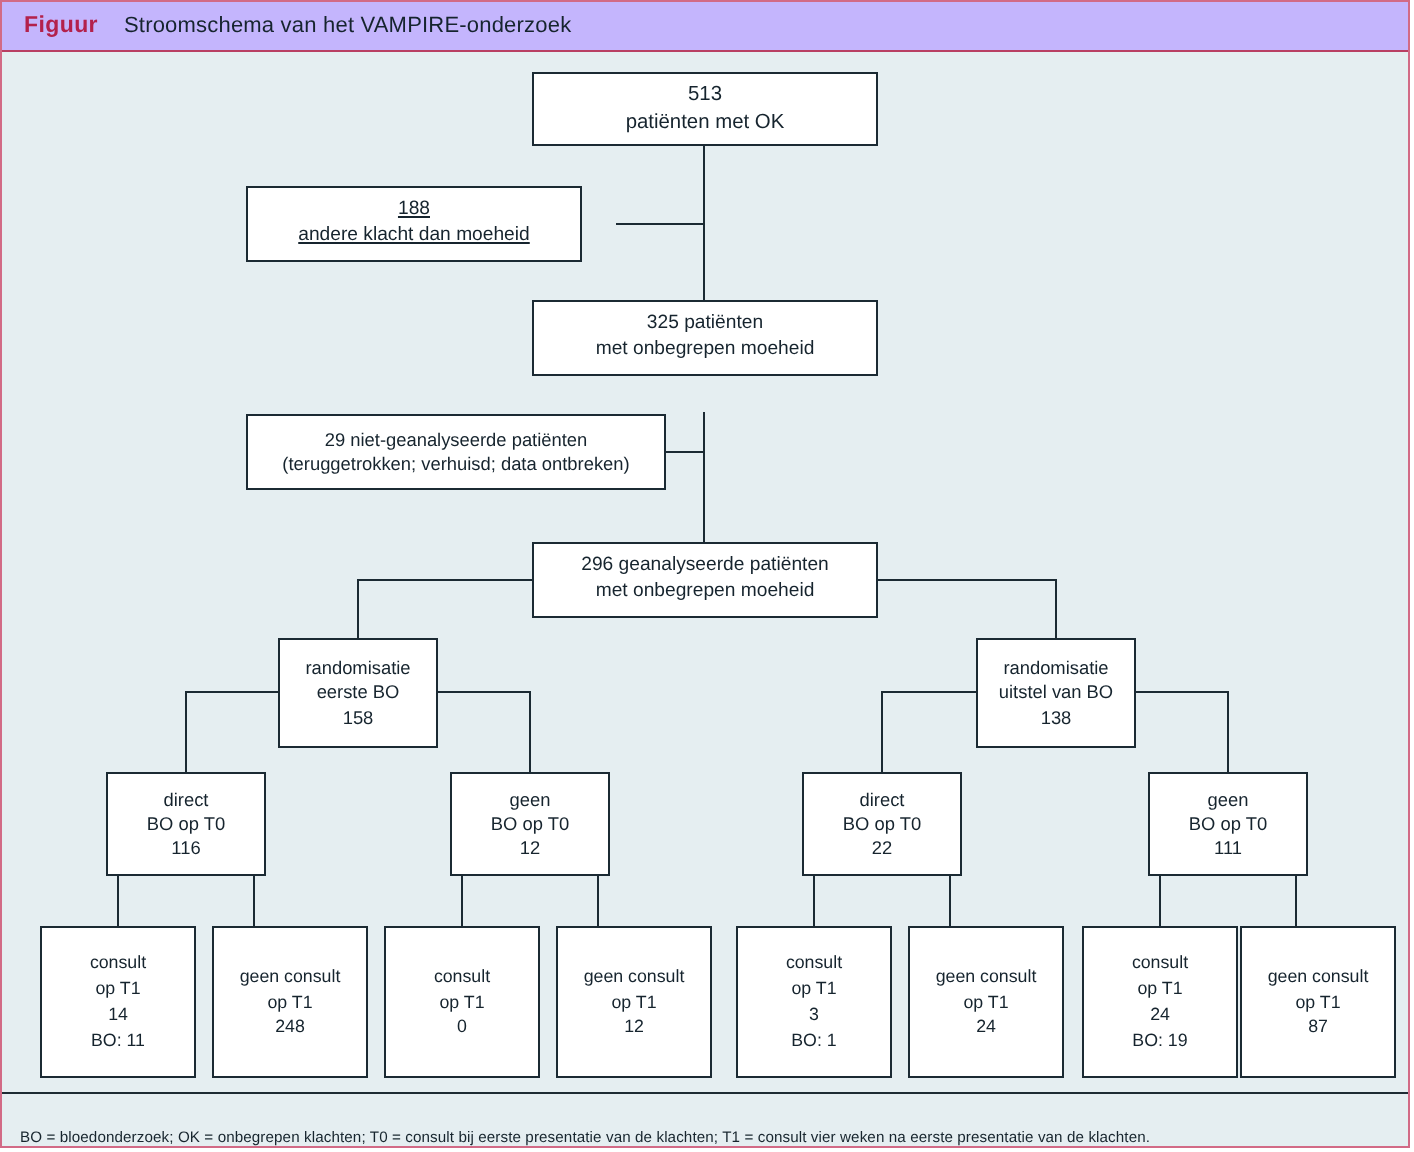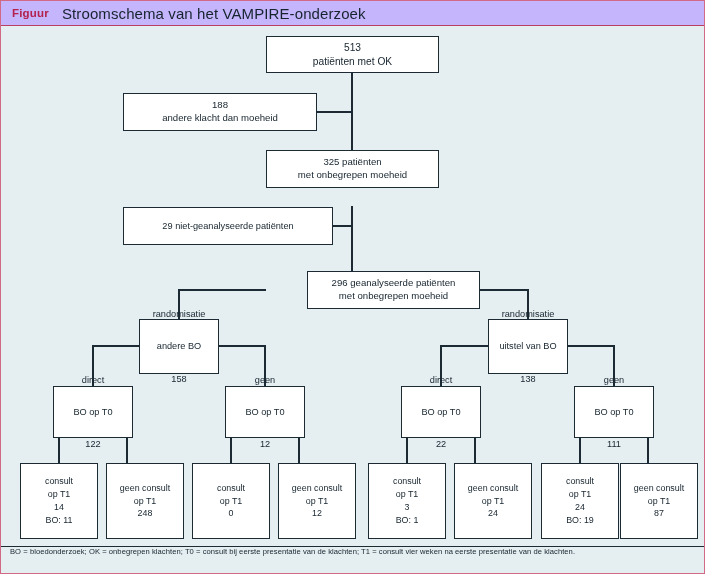--- a/index.html
+++ b/index.html
@@ -23,28 +23,28 @@
     box-sizing:border-box;
     border-bottom:1.5px solid #b93f63;
     display:flex;align-items:center;
     padding-left:11px;
     background:#c4b5fd;
   }
   #fig-header .kicker{
     color:#b3214c;font-size:11.5px;font-weight:600;letter-spacing:.2px;
   }
   #fig-header .caption{
-    color:#16242e;font-size:15px;margin-left:13px;letter-spacing:.1px;
+    color:#16242e;font-size:11px;margin-left:13px;letter-spacing:.1px;
   }
   
   #fig-footer{
     position:absolute;left:0;bottom:0;width:705px;height:27px;
     box-sizing:border-box;
     border-top:1.3px solid #1d2b33;
-    display:flex;align-items:flex-start;
+    display:flex;align-items:flex-end;
     padding-left:9px;padding-right:0;
     background:#e5eef1;
   }
   #fig-footer .legend{
     color:#17252e;font-size:7.6px;letter-spacing:.05px;line-height:1.2;
   }
   
   #flow{
     position:absolute;left:0;top:25px;width:705px;height:521px;
   }
@@ -57,21 +57,21 @@
     color:#16242e;
     display:flex;flex-direction:column;
     align-items:center;justify-content:center;
     text-align:center;
     line-height:1.32;
     z-index:2;
   }
   .node .ln{display:block;white-space:nowrap;}
   .n-big{font-size:10.2px;}
   .n-mid{font-size:9.6px;}
-  .n-small{font-size:9.2px;gap:20px;}
+  .n-small{font-size:9.2px;}
   .n-leaf{font-size:8.9px;line-height:1.45;}
 </style>
 </head>
 <body>
 
 <div id="figure-panel">
 
   <div id="fig-header">
     <span class="kicker">Figuur</span>
     <span class="caption">Stroomschema van het VAMPIRE-onderzoek</span>
@@ -108,55 +108,56 @@
         <path d="M579,412 L579,437"></path>
         <path d="M647,412 L647,437"></path>
       </g>
     </svg>
 
     <div class="node n-big" style="left:265px;top:10px;width:173px;height:37px;">
       <span class="ln">513</span>
       <span class="ln">patiënten met OK</span>
     </div>
 
-    <div class="node n-mid" style="left:122px;top:67px;width:194px;height:38px;">
+    <div class="node n-mid" style="left:122px;top:67px;width:168px;height:38px;text-decoration:underline;">
       <span class="ln">188</span>
       <span class="ln">andere klacht dan moeheid</span>
     </div>
 
     <div class="node n-mid" style="left:265px;top:124px;width:173px;height:38px;">
       <span class="ln">325 patiënten</span>
       <span class="ln">met onbegrepen moeheid</span>
     </div>
 
     <div class="node n-small" style="left:122px;top:181px;width:210px;height:38px;">
       <span class="ln">29 niet-geanalyseerde patiënten</span>
-    </div>
-
-    <div class="node n-mid" style="left:265px;top:245px;width:173px;height:38px;margin-left:41px;">
+      <span class="ln">(teruggetrokken; verhuisd; data ontbreken)</span>
+    </div>
+
+    <div class="node n-mid" style="left:265px;top:245px;width:173px;height:38px;">
       <span class="ln">296 geanalyseerde patiënten</span>
       <span class="ln">met onbegrepen moeheid</span>
     </div>
 
     <div class="node n-small" style="left:138px;top:293px;width:80px;height:55px;">
       <span class="ln">randomisatie</span>
-      <span class="ln">andere BO</span>
+      <span class="ln">eerste BO</span>
       <span class="ln">158</span>
     </div>
 
     <div class="node n-small" style="left:487px;top:293px;width:80px;height:55px;">
       <span class="ln">randomisatie</span>
       <span class="ln">uitstel van BO</span>
       <span class="ln">138</span>
     </div>
 
     <div class="node n-small" style="left:52px;top:360px;width:80px;height:52px;">
       <span class="ln">direct</span>
       <span class="ln">BO op T0</span>
-      <span class="ln">122</span>
+      <span class="ln">116</span>
     </div>
 
     <div class="node n-small" style="left:224px;top:360px;width:80px;height:52px;">
       <span class="ln">geen</span>
       <span class="ln">BO op T0</span>
       <span class="ln">12</span>
     </div>
 
     <div class="node n-small" style="left:400px;top:360px;width:80px;height:52px;">
       <span class="ln">direct</span>

